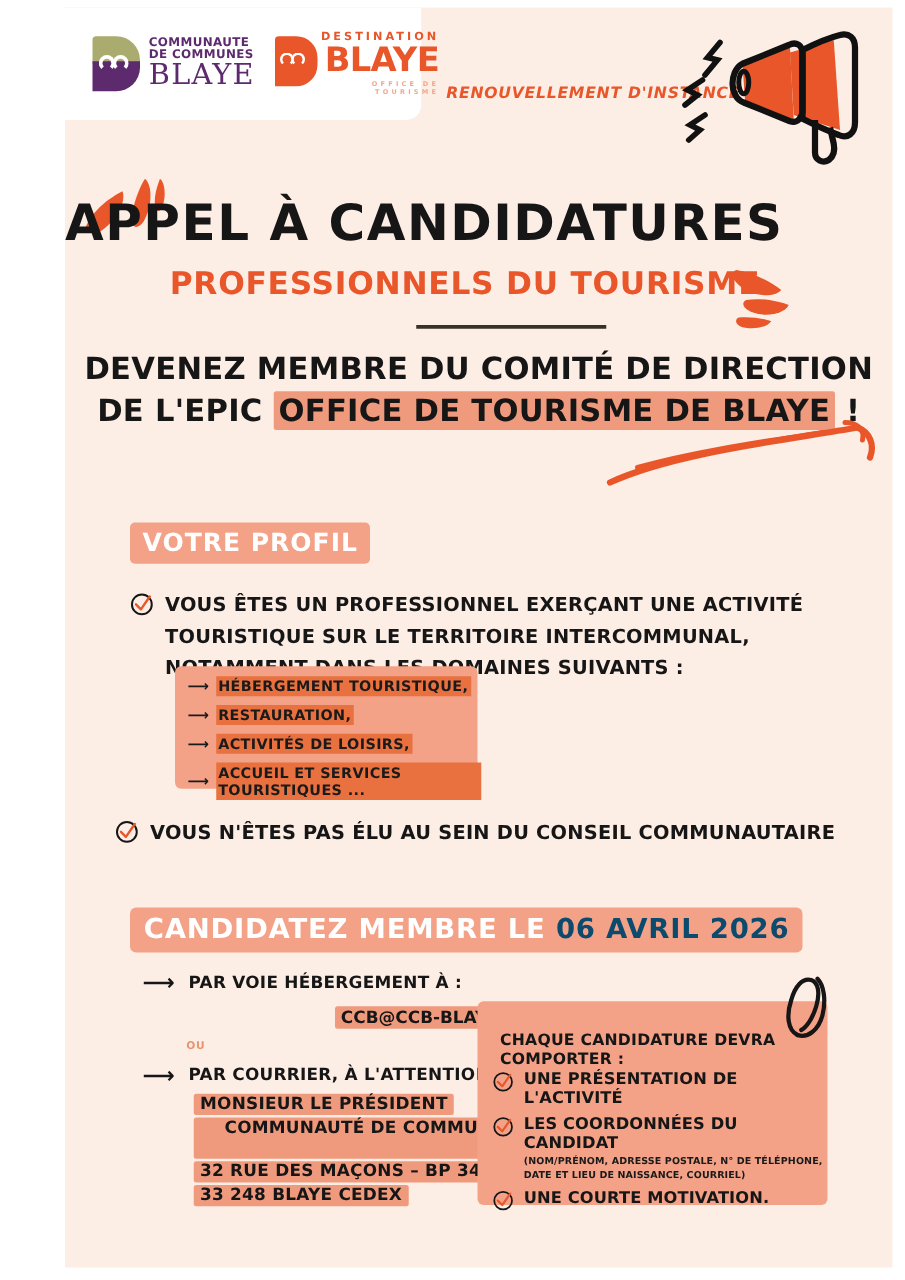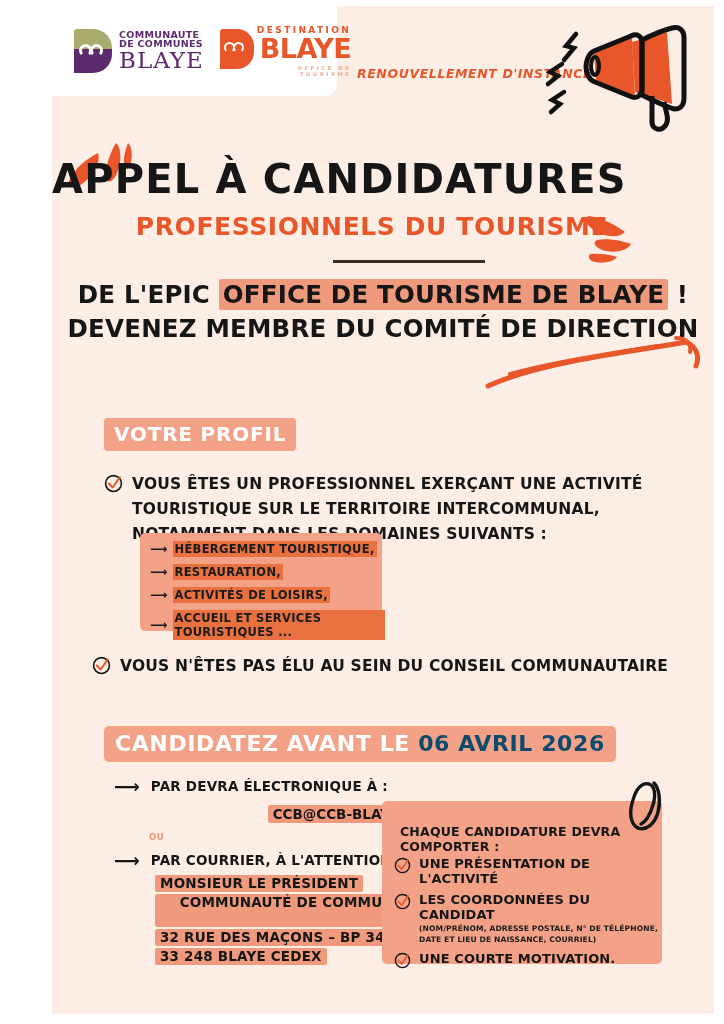--- a/index.html
+++ b/index.html
@@ -246,22 +246,22 @@
   <svg class="splash-r" width="62" height="62" viewBox="0 0 62 62">
     <path d="M10 10 C24 12 38 20 46 26 C40 33 22 31 12 22 C6 17 6 11 10 10 Z" fill="#e8562a"></path>
     <path d="M18 34 C30 32 44 35 52 38 C48 46 31 48 21 43 C15 40 14 36 18 34 Z" fill="#e8562a"></path>
     <path d="M12 48 C22 47 32 49 38 51 C34 57 20 58 13 55 C9 53 9 49 12 48 Z" fill="#e8562a"></path>
   </svg>
 
   <div class="title-main">APPEL À CANDIDATURES</div>
   <div class="title-sub">PROFESSIONNELS DU TOURISME</div>
   <div class="divider"></div>
   <div class="lead">
+    <div>DEVENEZ MEMBRE DU COMITÉ DE DIRECTION</div>
     <div><span>DE L'EPIC </span><span class="hl-lead">OFFICE DE TOURISME DE BLAYE</span><span> !</span></div>
-    <div>DEVENEZ MEMBRE DU COMITÉ DE DIRECTION</div>
   </div>
 
   <svg class="swoosh" width="230" height="58" viewBox="0 0 230 58">
     <path d="M8 50 C60 26 150 16 206 6" fill="none" stroke="#e8562a" stroke-width="5" stroke-linecap="round"></path>
     <path d="M30 38 C80 24 140 16 178 10" fill="none" stroke="#e8562a" stroke-width="4" stroke-linecap="round"></path>
     <path d="M206 6 C216 10 220 20 216 30" fill="none" stroke="#e8562a" stroke-width="5" stroke-linecap="round"></path>
     <path d="M196 2 C206 2 212 8 210 16" fill="none" stroke="#e8562a" stroke-width="4" stroke-linecap="round"></path>
   </svg>
 
   <div class="badge-profil">VOTRE PROFIL</div>
@@ -296,28 +296,28 @@
 
   <div class="check-row row2">
     <svg class="chk" viewBox="0 0 24 24">
       <circle cx="12" cy="12" r="10" fill="none" stroke="#161616" stroke-width="2"></circle>
       <path d="M6 12 L11 17 L20 4" fill="none" stroke="#e8562a" stroke-width="2.4" stroke-linecap="round" stroke-linejoin="round"></path>
     </svg>
     <div class="check-text">VOUS N'ÊTES PAS ÉLU AU SEIN DU CONSEIL COMMUNAUTAIRE</div>
   </div>
 
   <div class="deadline">
-    <span class="w">CANDIDATEZ AVANT LE</span>
+    <span class="w">CANDIDATEZ MEMBRE LE</span>
     <span class="b">06 AVRIL 2026</span>
   </div>
 
   <div class="contact-block">
     <div class="c-row">
       <span class="arrow-big">⟶</span>
-      <span class="c-label">PAR DEVRA ÉLECTRONIQUE À :</span>
+      <span class="c-label">PAR VOIE HÉBERGEMENT À :</span>
     </div>
     <div class="c-indent">
       <span class="email-hl">CCB@CCB-BLAYE.COM</span>
     </div>
     <div class="ou">OU</div>
     <div class="c-row" style="margin-top:10px;">
       <span class="arrow-big">⟶</span>
       <span class="c-label">PAR COURRIER, À L'ATTENTION DE  :</span>
     </div>
     <div class="c-indent" style="margin-top:4px;">

